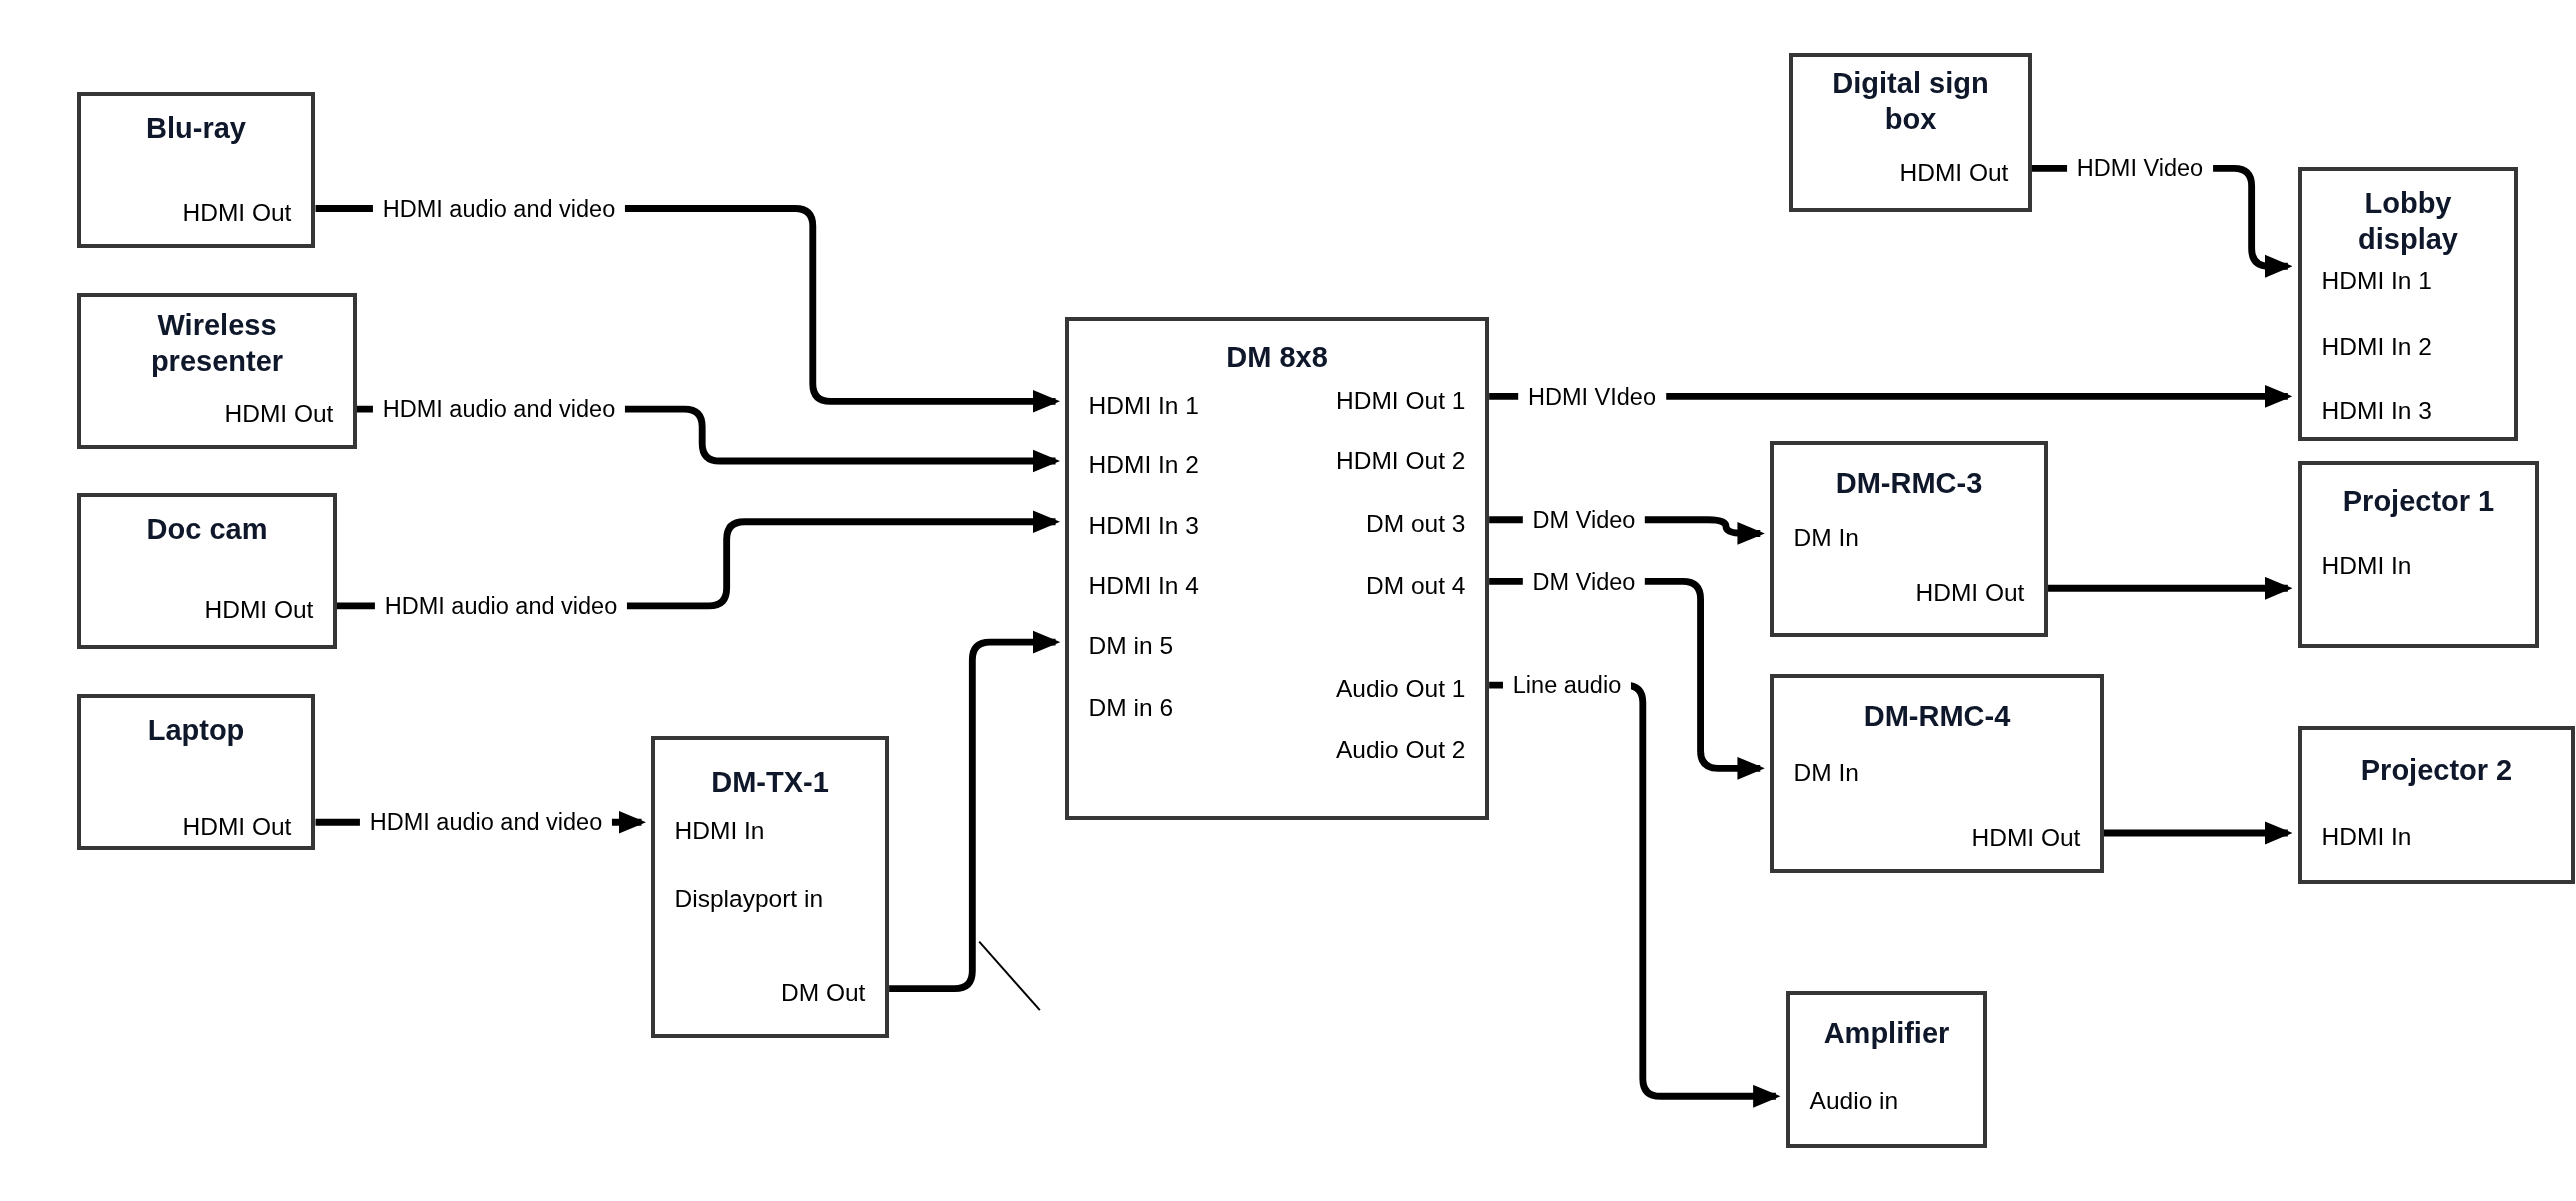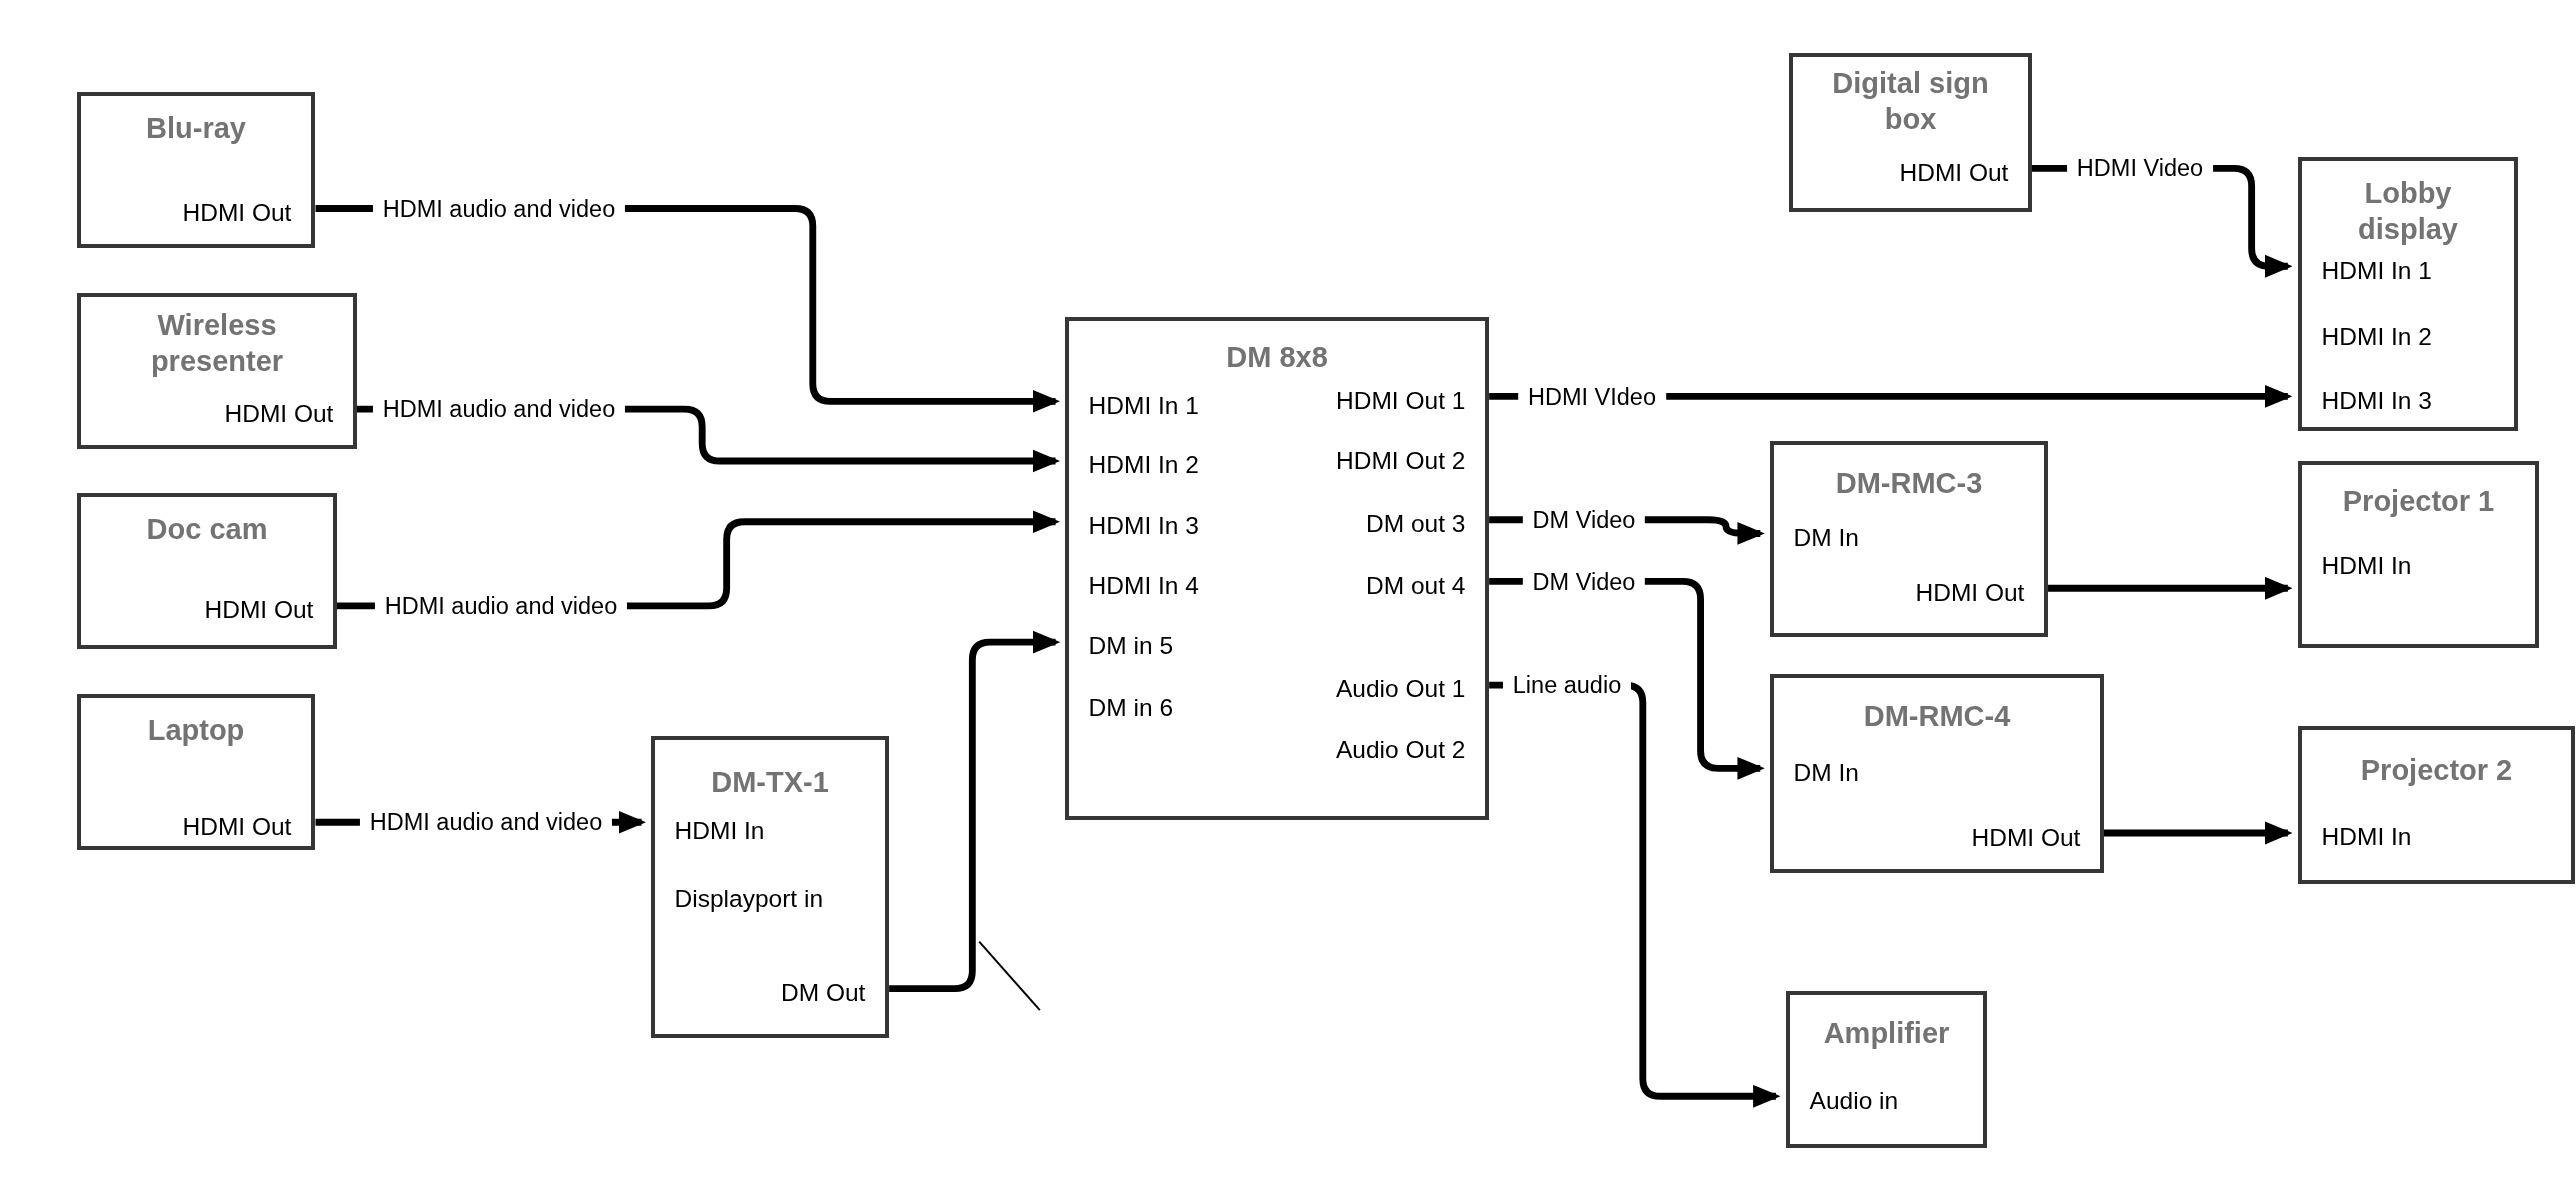--- a/index.html
+++ b/index.html
@@ -23,21 +23,21 @@
     border: 4.9px solid #363636;
     background: #ffffff;
   }
   .node .title {
     position: absolute;
     left: 0; right: 0;
     text-align: center;
     font-weight: bold;
     font-size: 29px;
     line-height: 36px;
-    color: #737373;
+    color: #0f172a;
   }
   .port {
     position: absolute;
     height: 31px;
     line-height: 31px;
     font-size: 24.5px;
     white-space: nowrap;
     color: #000000;
   }
   .port.left  { left: 19.6px;  text-align: left; }
@@ -134,21 +134,21 @@
     <div class="port right" style="top:249px">DM out 4</div>
     <div class="port right" style="top:352px">Audio Out 1</div>
     <div class="port right" style="top:413px">Audio Out 2</div>
   </div>
 
   <div class="node" style="left:1789px;top:53px;width:243px;height:159px">
     <div class="title" style="top:7.8px;padding:0 21.5px">Digital sign box</div>
     <div class="port right" style="top:100px">HDMI Out</div>
   </div>
 
-  <div class="node" style="left:2298px;top:157px;width:220px;height:274px">
+  <div class="node" style="left:2298px;top:167px;width:220px;height:274px">
     <div class="title" style="top:13.7px;padding:0 44px">Lobby display</div>
     <div class="port left" style="top:94px">HDMI In 1</div>
     <div class="port left" style="top:160px">HDMI In 2</div>
     <div class="port left" style="top:224px">HDMI In 3</div>
   </div>
 
   <div class="node" style="left:1770px;top:441px;width:278px;height:196px">
     <div class="title" style="top:19.6px">DM-RMC-3</div>
     <div class="port left" style="top:77px">DM In</div>
     <div class="port right" style="top:132px">HDMI Out</div>

